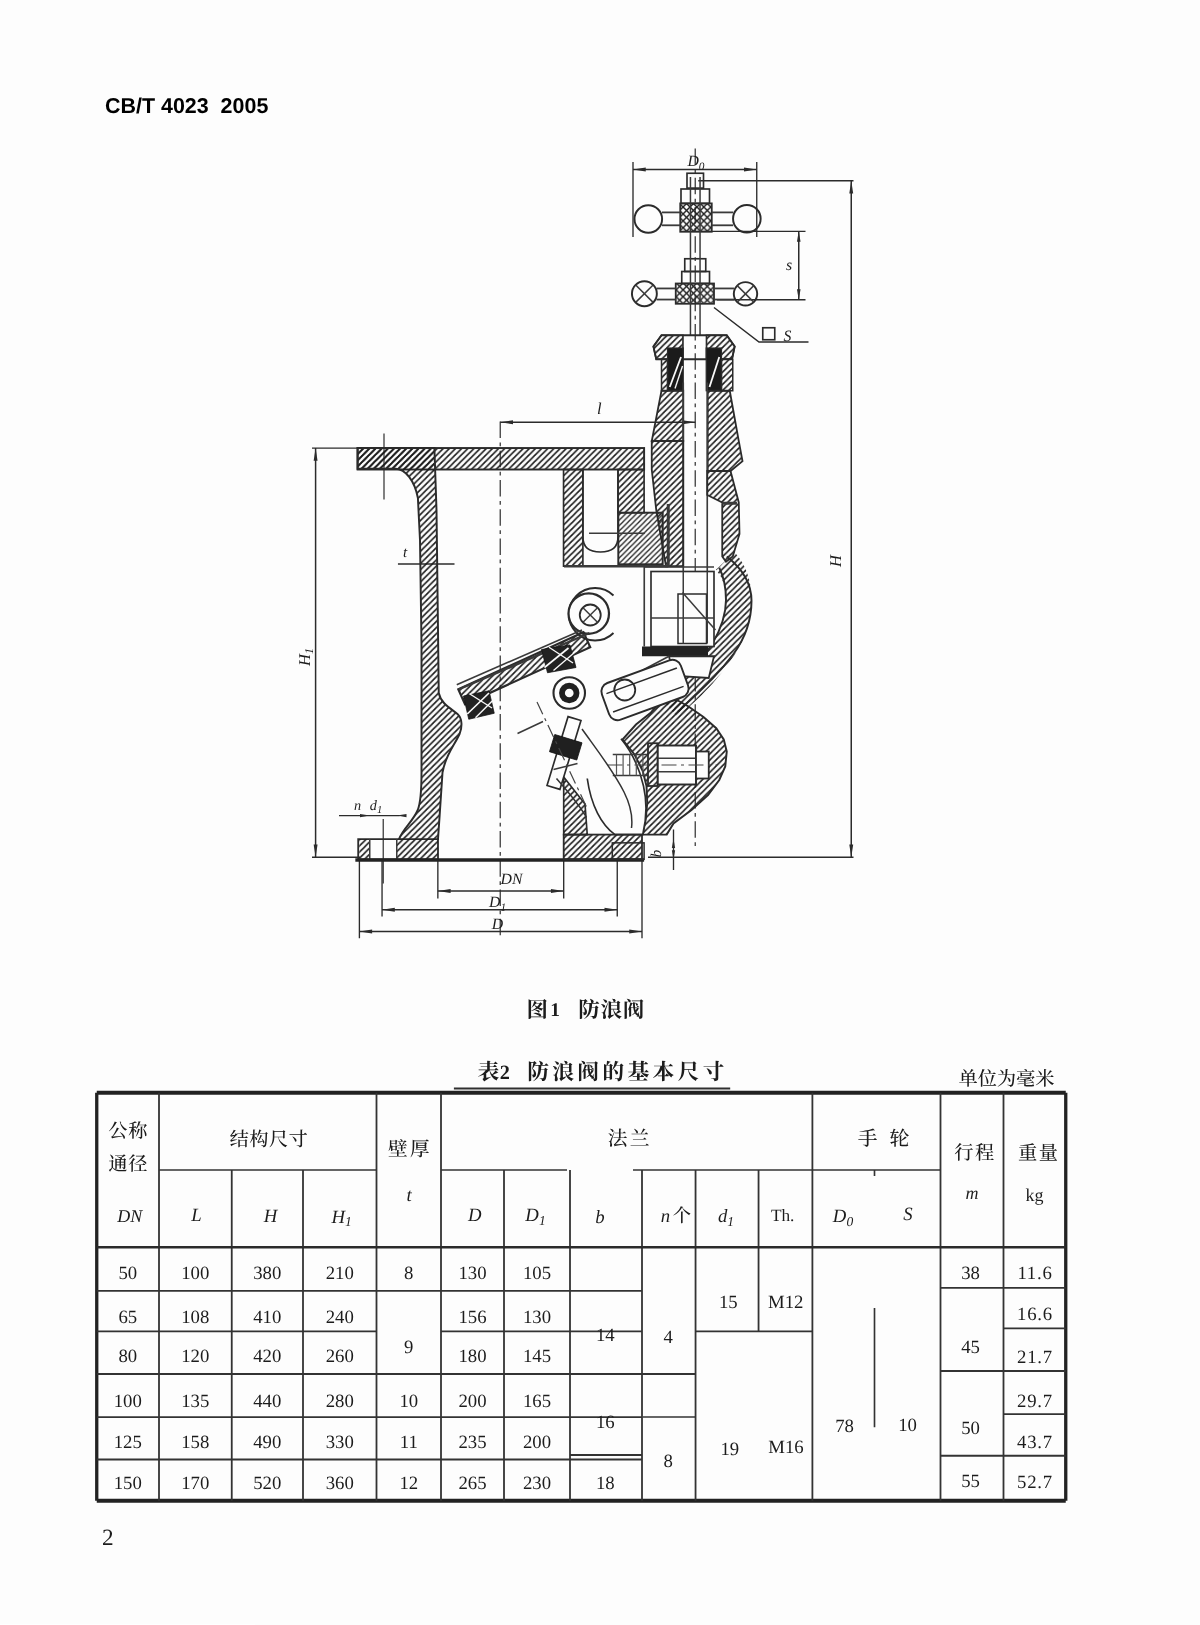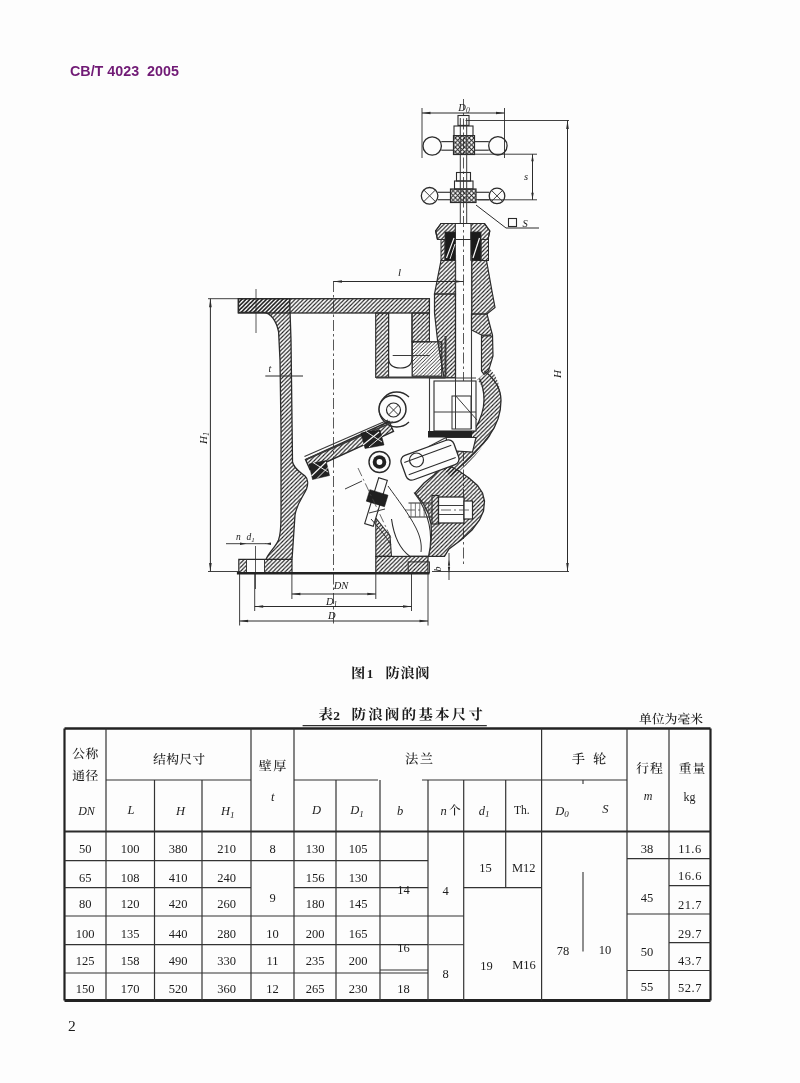--- a/index.html
+++ b/index.html
@@ -1,19 +1,19 @@
 <!DOCTYPE html>
 <html><head><meta charset="utf-8"><style>
 html,body{margin:0;padding:0;background:#ffffff;}
 #page{position:relative;width:800px;height:1083px;background:#fdfdfd;overflow:hidden;
 font-family:"Liberation Sans",sans-serif;}
 .wm{position:absolute;left:200px;top:122px;font-family:"Liberation Sans",sans-serif;
 font-weight:bold;font-size:88px;color:#ececec;letter-spacing:2px;}
 .hdr{position:absolute;left:70px;top:63px;font-family:"Liberation Sans",sans-serif;
-font-size:14.3px;font-weight:bold;color:#701a75;letter-spacing:0px;text-align:center;}
+font-size:14.3px;font-weight:bold;color:#000000;letter-spacing:0px;text-align:center;}
 .pg{position:absolute;left:68px;top:1017px;font-family:"Liberation Serif",serif;
 font-size:15.5px;color:#1c1c1c;}
 </style></head>
 <body>
 <div id="page">
 <div class="hdr">CB/T&nbsp;4023&nbsp;&nbsp;2005</div>
 <div class="pg">2</div>
 <svg width="800" height="1083" viewBox="0 0 800 1083" style="position:absolute;left:0;top:0">
 <defs>
 <pattern id="h1" width="4.1" height="4.1" patternUnits="userSpaceOnUse">

